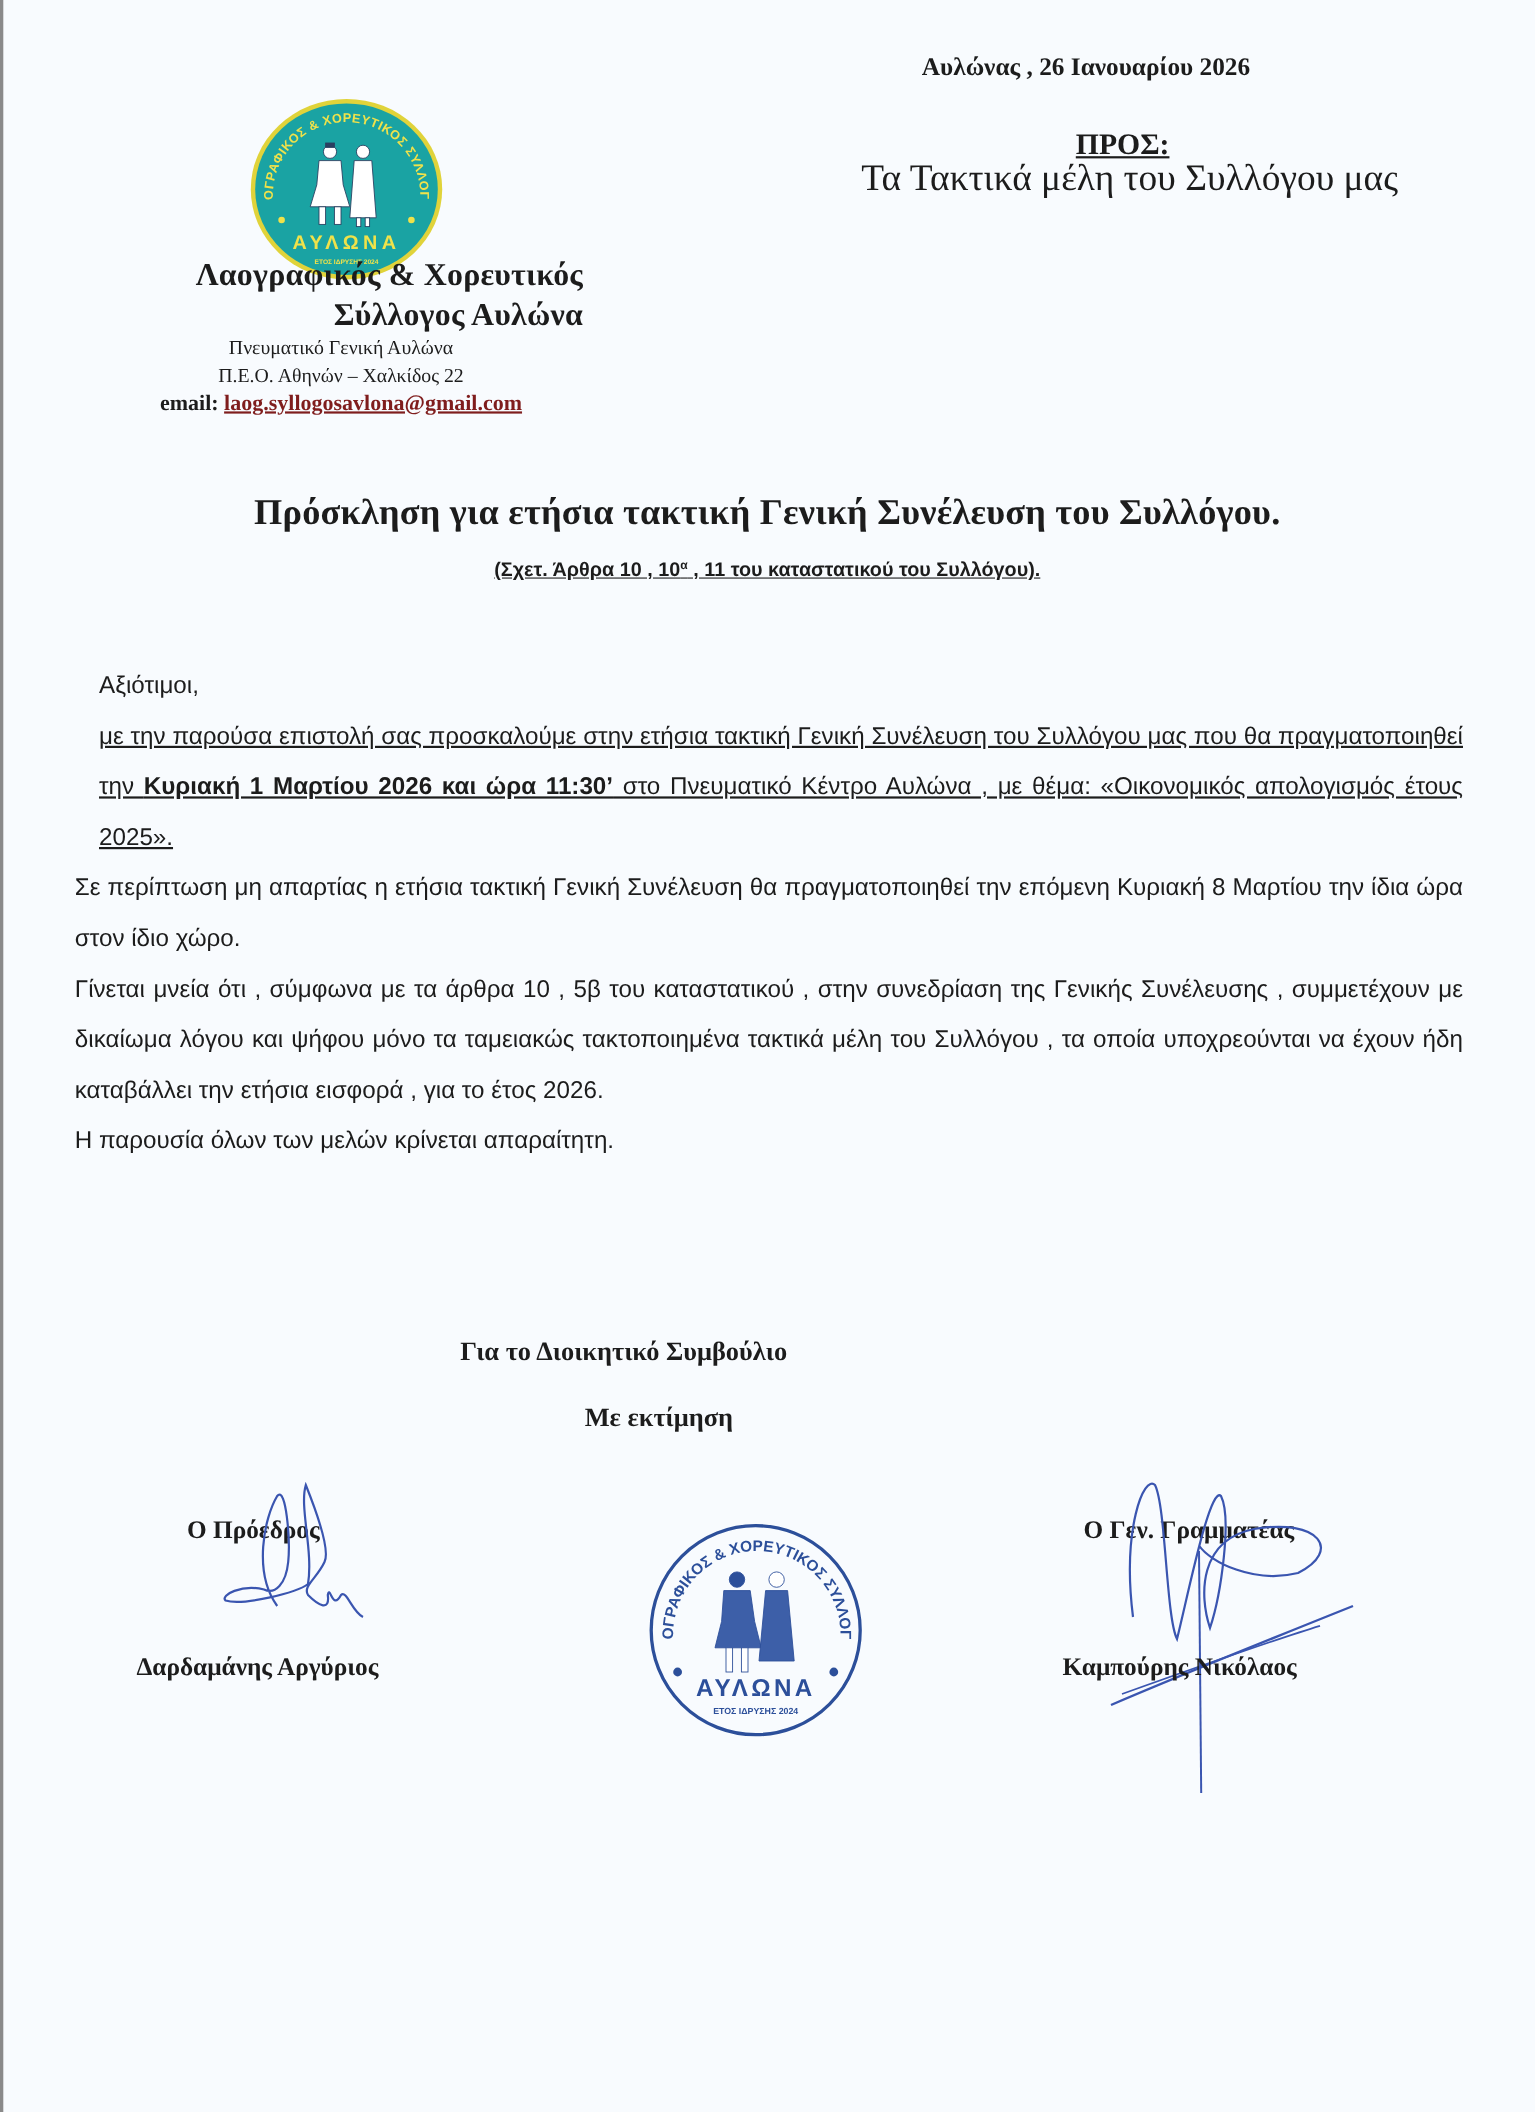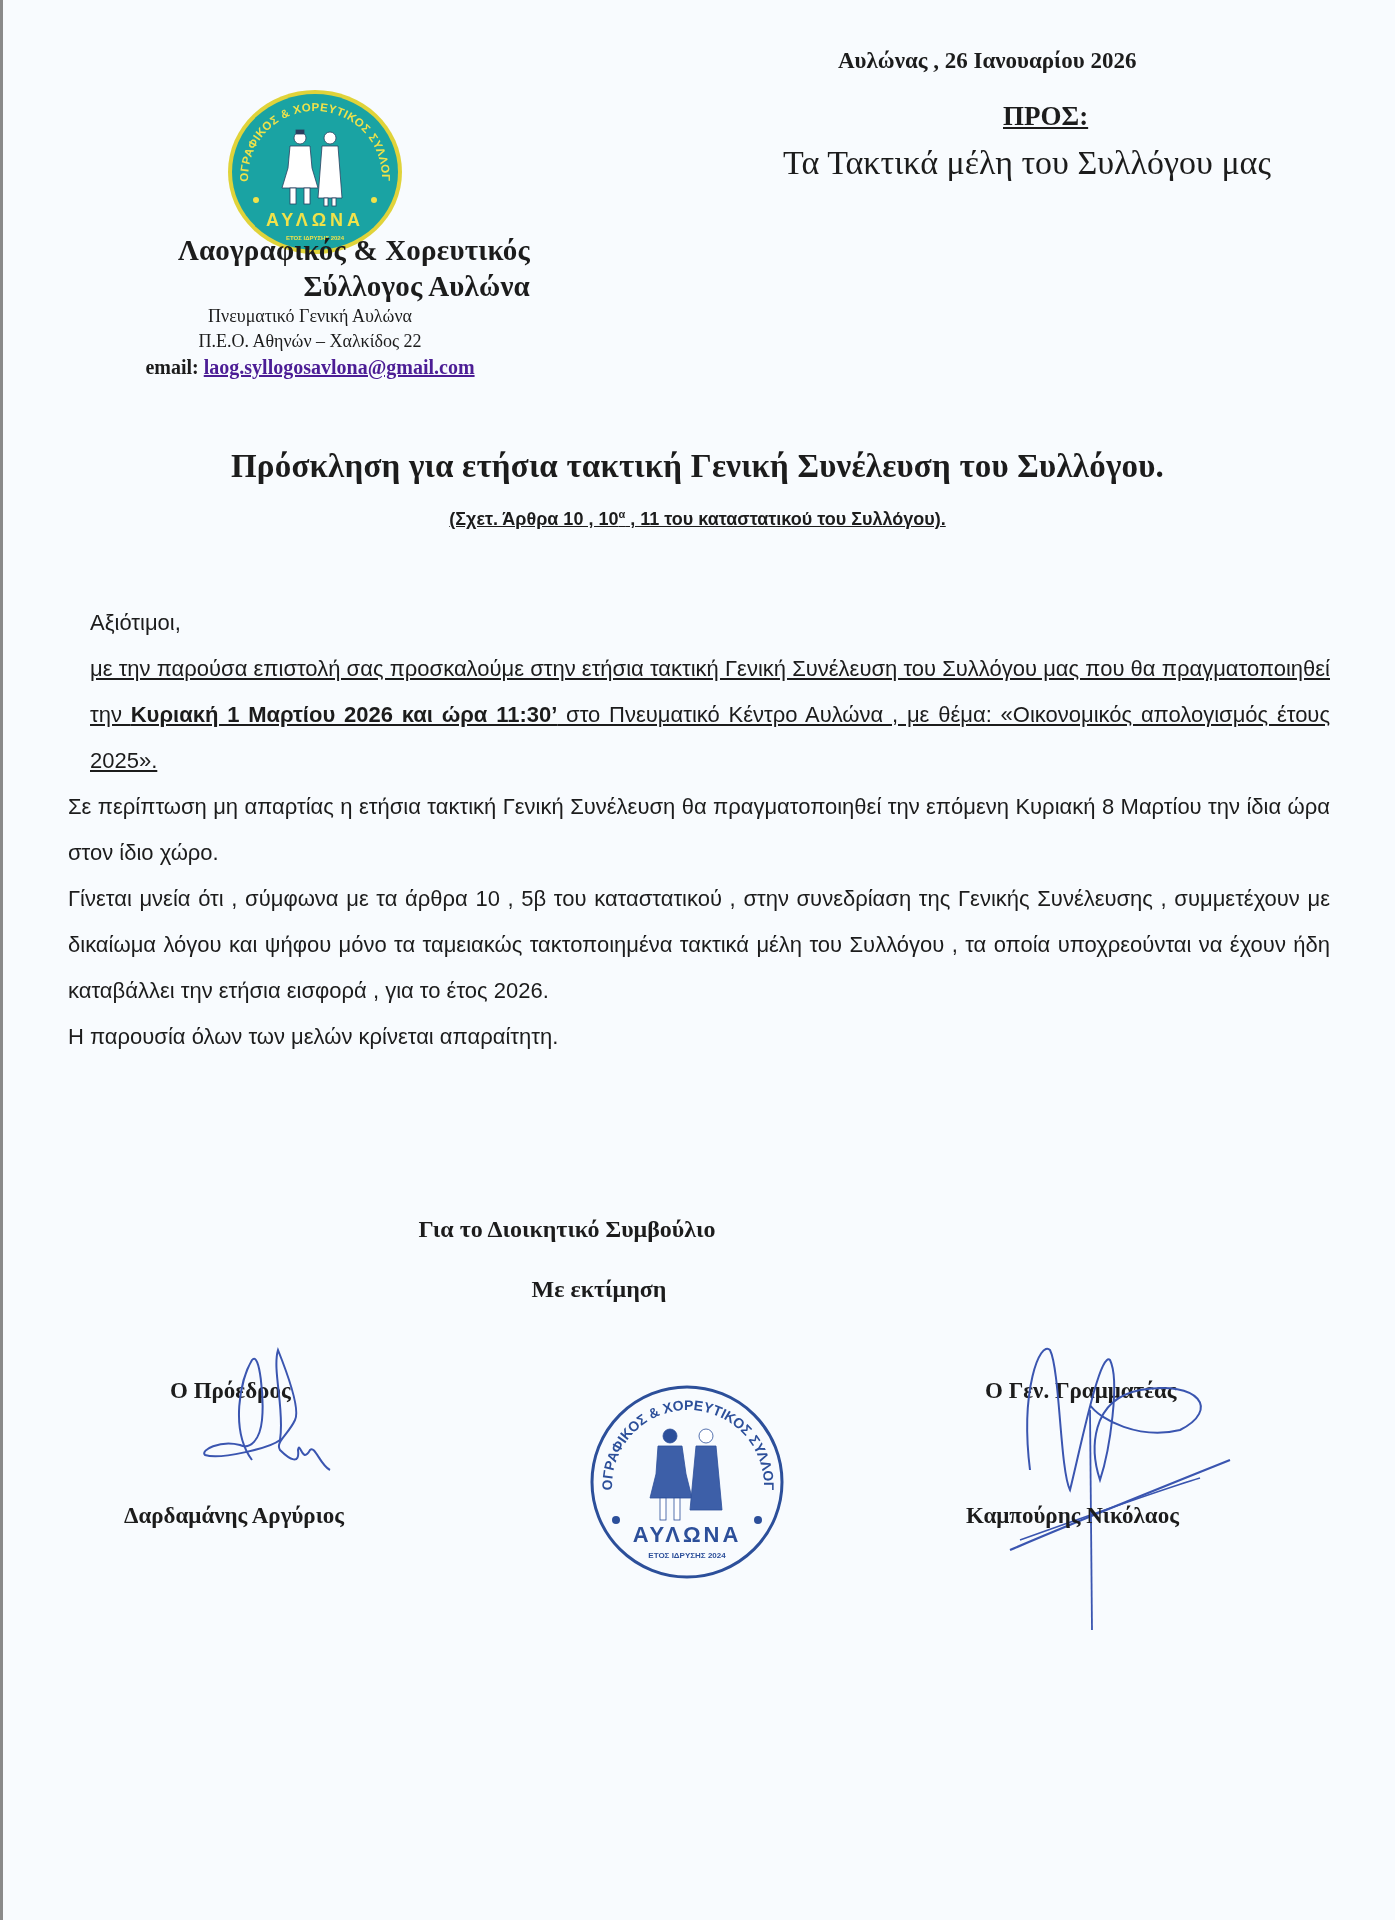--- a/index.html
+++ b/index.html
@@ -14,26 +14,26 @@
     .edge-left { position: absolute; left: 0; top: 0; width: 3px; height: 1920px; background: #8a8a8a; }
 
     
     .logo { position: absolute; left: 226px; top: 88px; width: 178px; height: 168px; }
 
     
     .org { position: absolute; left: 90px; top: 232px; width: 440px; text-align: center; }
     .org .name { font-weight: bold; font-size: 29px; line-height: 36px; letter-spacing: 0.2px; text-align: right; }
     .org .line { font-size: 18px; line-height: 25px; }
     .org .email { font-weight: bold; font-size: 20px; line-height: 26px; }
-    .org .email a { color: #4c1d95; text-decoration: underline; }
+    .org .email a { color: #7f1d1d; text-decoration: underline; }
     .org .protocol { font-weight: bold; font-size: 20px; line-height: 26px; }
 
     
     .date { position: absolute; left: 838px; top: 48px; font-weight: bold; font-size: 23px; }
-    .to-label { position: absolute; left: 978px; top: 101px; font-weight: bold; font-size: 27px; text-decoration: underline; margin-left: 25px; }
+    .to-label { position: absolute; left: 978px; top: 116px; font-weight: bold; font-size: 27px; text-decoration: underline; }
     .to-text { position: absolute; left: 783px; top: 144px; font-size: 34px; }
 
     
     .title { position: absolute; left: 0; width: 1395px; top: 448px; text-align: center; font-weight: bold; font-size: 33px; letter-spacing: 0.2px; }
     .subtitle { position: absolute; left: 0; width: 1395px; top: 508px; text-align: center; font-weight: bold; font-size: 18px; text-decoration: underline; font-family: "Liberation Sans Narrow", "Liberation Sans", sans-serif; }
     .subtitle sup { font-size: 11px; }
 
     
     .body-text { position: absolute; left: 68px; width: 1262px; top: 600px; font-size: 22px; font-family: "Liberation Sans", sans-serif; transform-origin: left top; }
     .body-text p { margin: 0; line-height: 46px; text-align: justify; text-align-last: left; }

